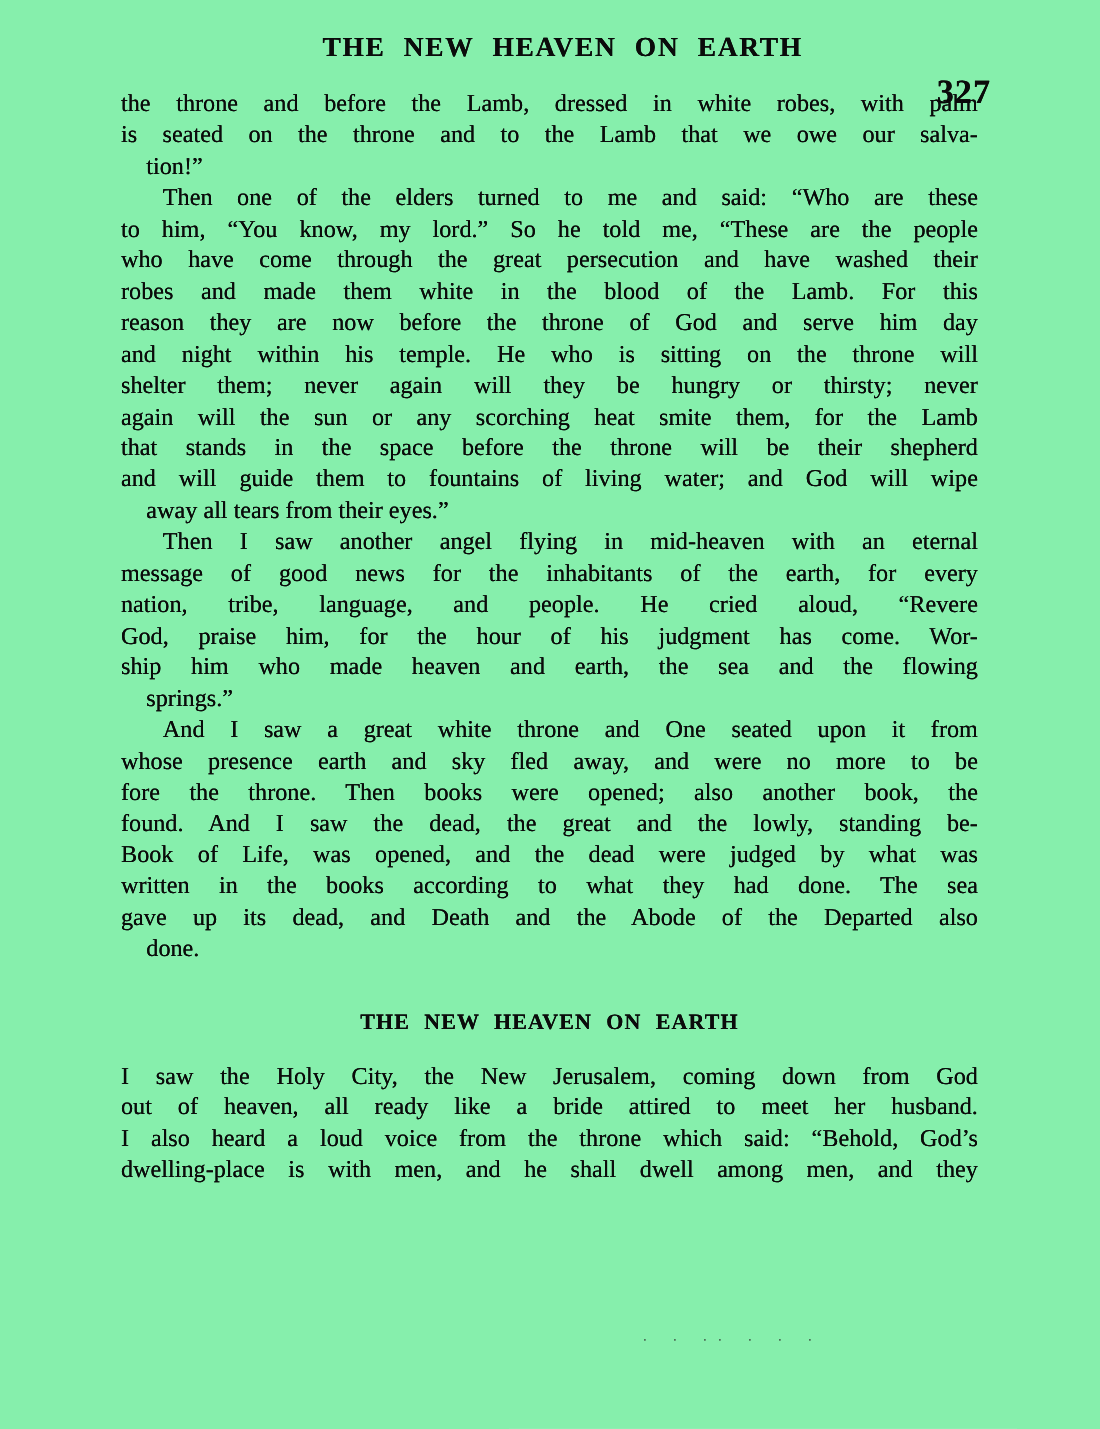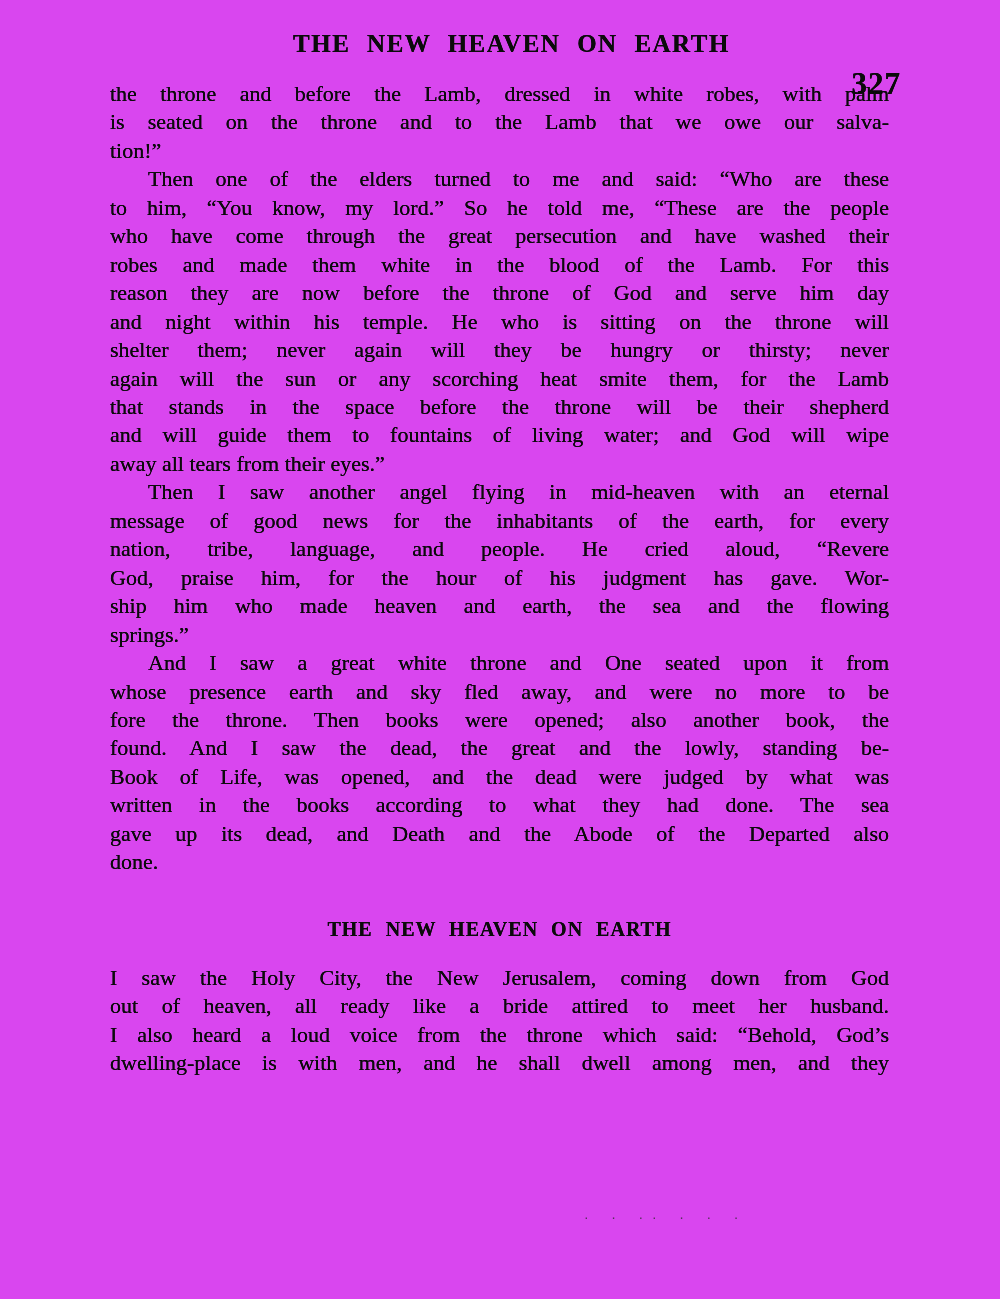--- a/index.html
+++ b/index.html
@@ -1,20 +1,20 @@
 <!DOCTYPE html>
 <html><head>
 <meta charset="utf-8">
 <style>
   html, body { margin: 0; padding: 0; background: #e8e8e8; }
   .page {
     position: relative;
     width: 1000px;
     height: 1299px;
-    background: #d946ef;
+    background: #86efac;
     overflow: hidden;
     font-family: "Liberation Serif", "DejaVu Serif", serif;
     color: #0b0b0b;
   }
   
   .running-head {
     position: absolute;
     top: 30px;
     left: 122px;
     width: 779px;
@@ -50,20 +50,21 @@
     font-size: 22px;
     line-height: 28.45px;
     text-shadow: 0 0 0.45px #000;
   }
   .text-line {
     text-align: justify;
     text-align-last: justify;
   }
   .text-line.para-end {
     text-align-last: left;
+    margin-left: 23px;
   }
   .text-line.indent {
     padding-left: 38px;
   }
   .section-heading {
     margin-top: 40px;
     margin-bottom: 23px;
     height: 24px;
     line-height: 24px;
     text-align: center;
@@ -106,21 +107,21 @@
       <div class="text-line">reason they are now before the throne of God and serve him day</div>
       <div class="text-line">and night within his temple.  He who is sitting on the throne will</div>
       <div class="text-line">shelter them;  never again will they be hungry or thirsty;  never</div>
       <div class="text-line">again will the sun or any scorching heat smite them, for the Lamb</div>
       <div class="text-line">that stands in the space before the throne will be their shepherd</div>
       <div class="text-line">and will guide them to fountains of living water; and God will wipe</div>
       <div class="text-line para-end">away all tears from their eyes.”</div>
       <div class="text-line indent">Then I saw another angel flying in mid-heaven with an eternal</div>
       <div class="text-line">message of good news for the inhabitants of the earth, for every</div>
       <div class="text-line">nation, tribe, language, and people.  He cried aloud, “Revere</div>
-      <div class="text-line">God, praise him, for the hour of his judgment has gave.  Wor-</div>
+      <div class="text-line">God, praise him, for the hour of his judgment has come.  Wor-</div>
       <div class="text-line">ship him who made heaven and earth, the sea and the flowing</div>
       <div class="text-line para-end">springs.”</div>
       <div class="text-line indent">And I saw a great white throne and One seated upon it from</div>
       <div class="text-line">whose presence earth and sky fled away, and were no more to be</div>
       <div class="text-line">fore the throne.  Then books were opened;  also another book, the</div>
       <div class="text-line">found.  And I saw the dead, the great and the lowly, standing be-</div>
       <div class="text-line">Book of Life, was opened, and the dead were judged by what was</div>
       <div class="text-line">written in the books according to what they had done.  The sea</div>
       <div class="text-line">gave up its dead, and Death and the Abode of the Departed also</div>
       <div class="text-line para-end">done.</div>

